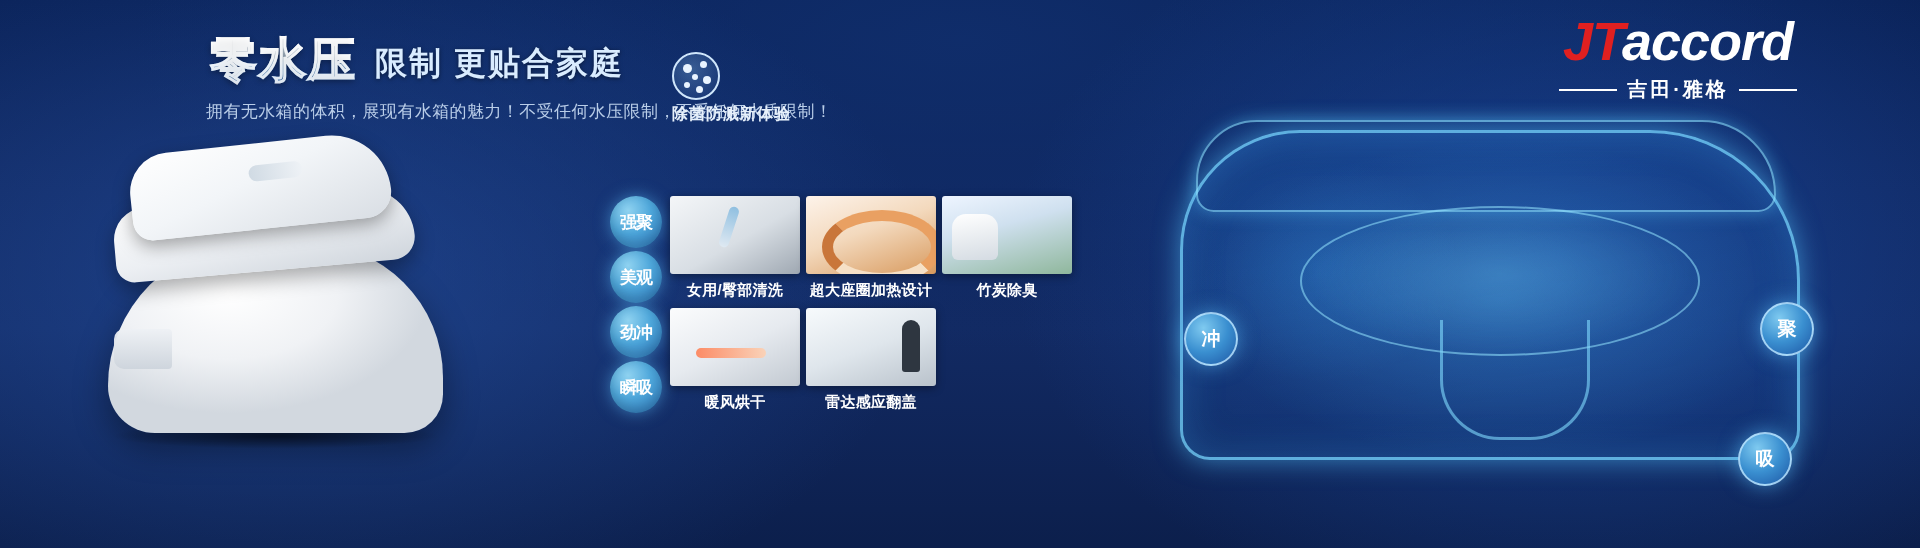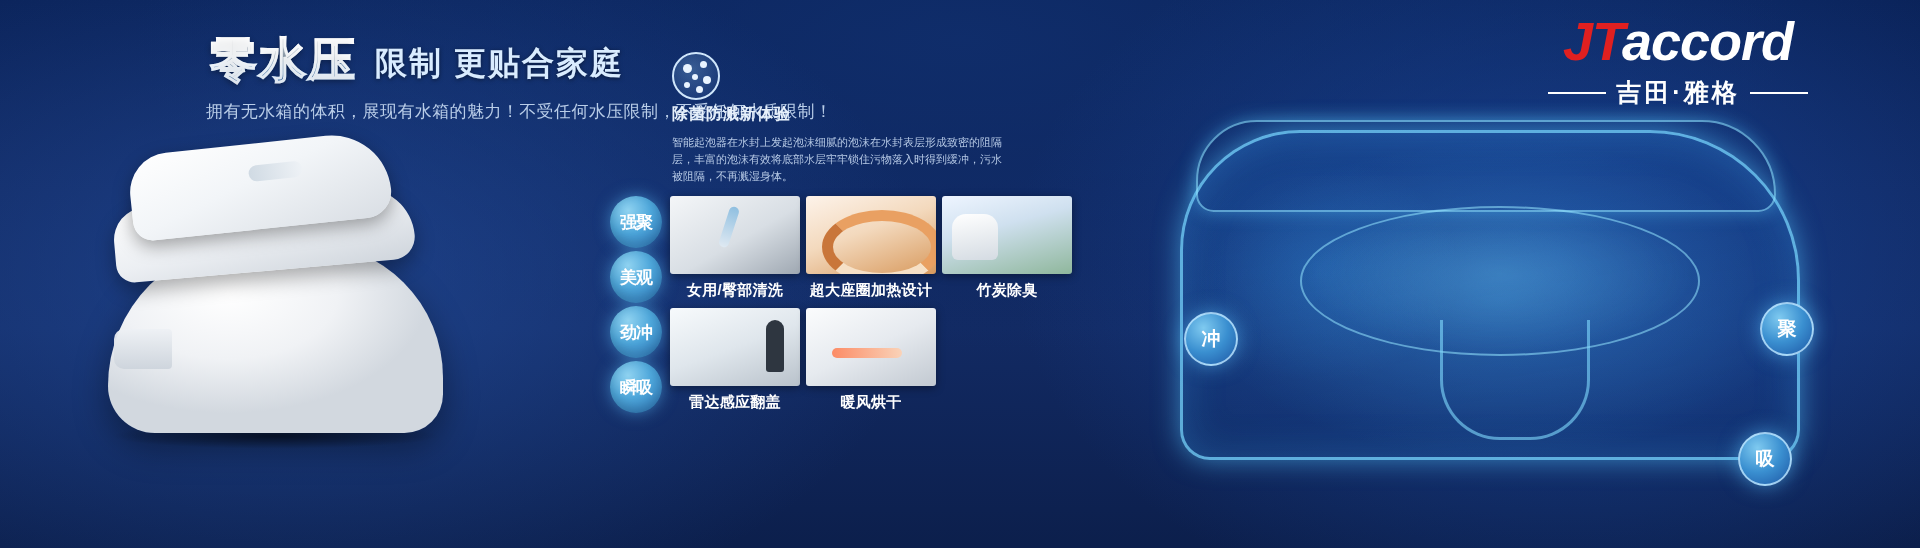--- a/index.html
+++ b/index.html
@@ -129,21 +129,21 @@
   .t5:after{content:"";position:absolute;right:16px;top:12px;width:18px;height:52px;background:#2e3640;border-radius:9px 9px 3px 3px;}
   .t6{background:linear-gradient(155deg,#fbfcfd 0%,#e6eaef 50%,#c2c9d1 100%);}
   .t6:after{content:"";position:absolute;left:26px;top:40px;width:70px;height:10px;background:linear-gradient(90deg,#ff7a4d,#ffd0b0);border-radius:5px;opacity:.85;}
   
   .right-panel { position:absolute; left:1100px; top:0; width:820px; height:548px; }
   .logo { position:absolute; left:408px; top:14px; width:340px; text-align:center; }
   .logo-main { font-size:54px; font-weight:bold; color:#ffffff; letter-spacing:-1px; line-height:1; font-style:italic; }
   .logo-main .accent { color:#e02020; }
   .logo-rule { display:flex; align-items:center; gap:10px; margin-top:8px; justify-content:center; }
   .logo-rule .ln { height:2px; width:58px; background:#ffffff; }
-  .logo-cn { font-size:25px; font-weight:bold; color:#ffffff; letter-spacing:3px; }
+  .logo-cn { font-size:20px; font-weight:bold; color:#ffffff; letter-spacing:3px; }
   .xray {
     position:absolute; left:40px; top:110px; width:700px; height:380px;
     background:
       radial-gradient(ellipse 420px 220px at 360px 190px, rgba(90,200,255,.30) 0%, rgba(20,60,140,0) 72%),
       radial-gradient(ellipse 200px 160px at 180px 160px, rgba(60,170,255,.22) 0%, rgba(20,60,140,0) 70%);
   }
   .xray .outline {
     position:absolute; left:40px; top:20px; width:620px; height:330px;
     border:3px solid rgba(120,215,255,.75);
     border-radius:120px 150px 30px 30px;
@@ -214,48 +214,47 @@
         <i class="bi1"></i>
           <i class="bi2"></i>
           <i class="bi3"></i>
         <i class="bi4"></i>
           <i class="bi5"></i>
           <i class="bi6"></i>
       </span>
     </div>
 
     <div class="c-sub">除菌防溅新体验</div>
-    <div class="c-body">智能起泡器在水封上发起泡沫细腻的泡沫在水封表层形成致密的阻隔层，丰富的泡沫有效将底部水层牢牢锁住污物落入时得到缓冲，污水被阻隔，不再溅湿身体。</div>
 
     <div class="tiles">
 
 
       <div class="tile">
         <div class="thumb t2"></div>
         <div class="cap">女用/臀部清洗</div>
       </div>
 
       <div class="tile">
         <div class="thumb t3"></div>
         <div class="cap">超大座圈加热设计</div>
       </div>
 
       <div class="tile">
         <div class="thumb t4"></div>
         <div class="cap">竹炭除臭</div>
       </div>
 
       <div class="tile">
+        <div class="thumb t6"></div>
+        <div class="cap">暖风烘干</div>
+      </div>
+
+      <div class="tile">
         <div class="thumb t5"></div>
         <div class="cap">雷达感应翻盖</div>
-      </div>
-
-      <div class="tile">
-        <div class="thumb t6"></div>
-        <div class="cap">暖风烘干</div>
       </div>
 
     </div>
   </div>
 
   <div class="right-panel">
 
     <div class="logo">
       <div class="logo-main"><span class="accent">JT</span><span>accord</span></div>
       <div class="logo-rule">

